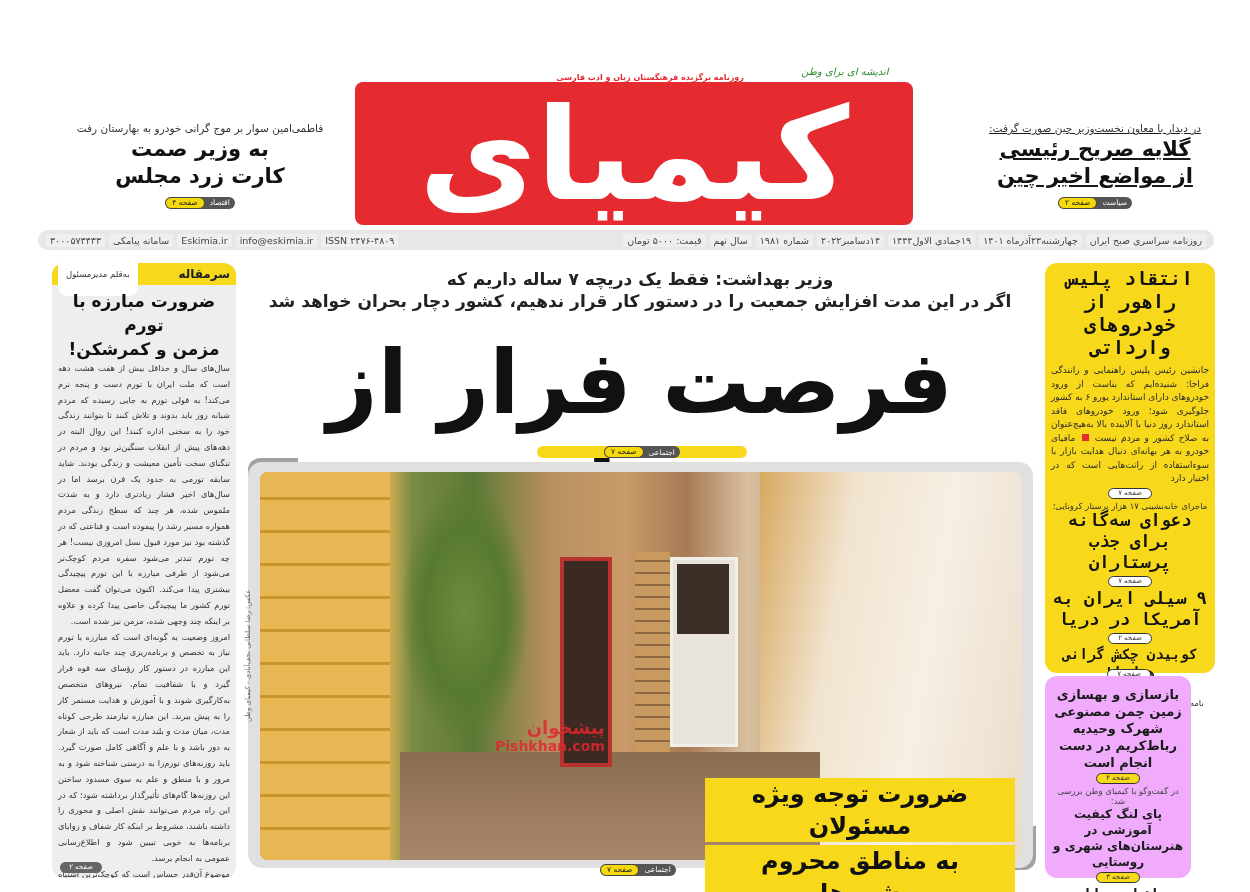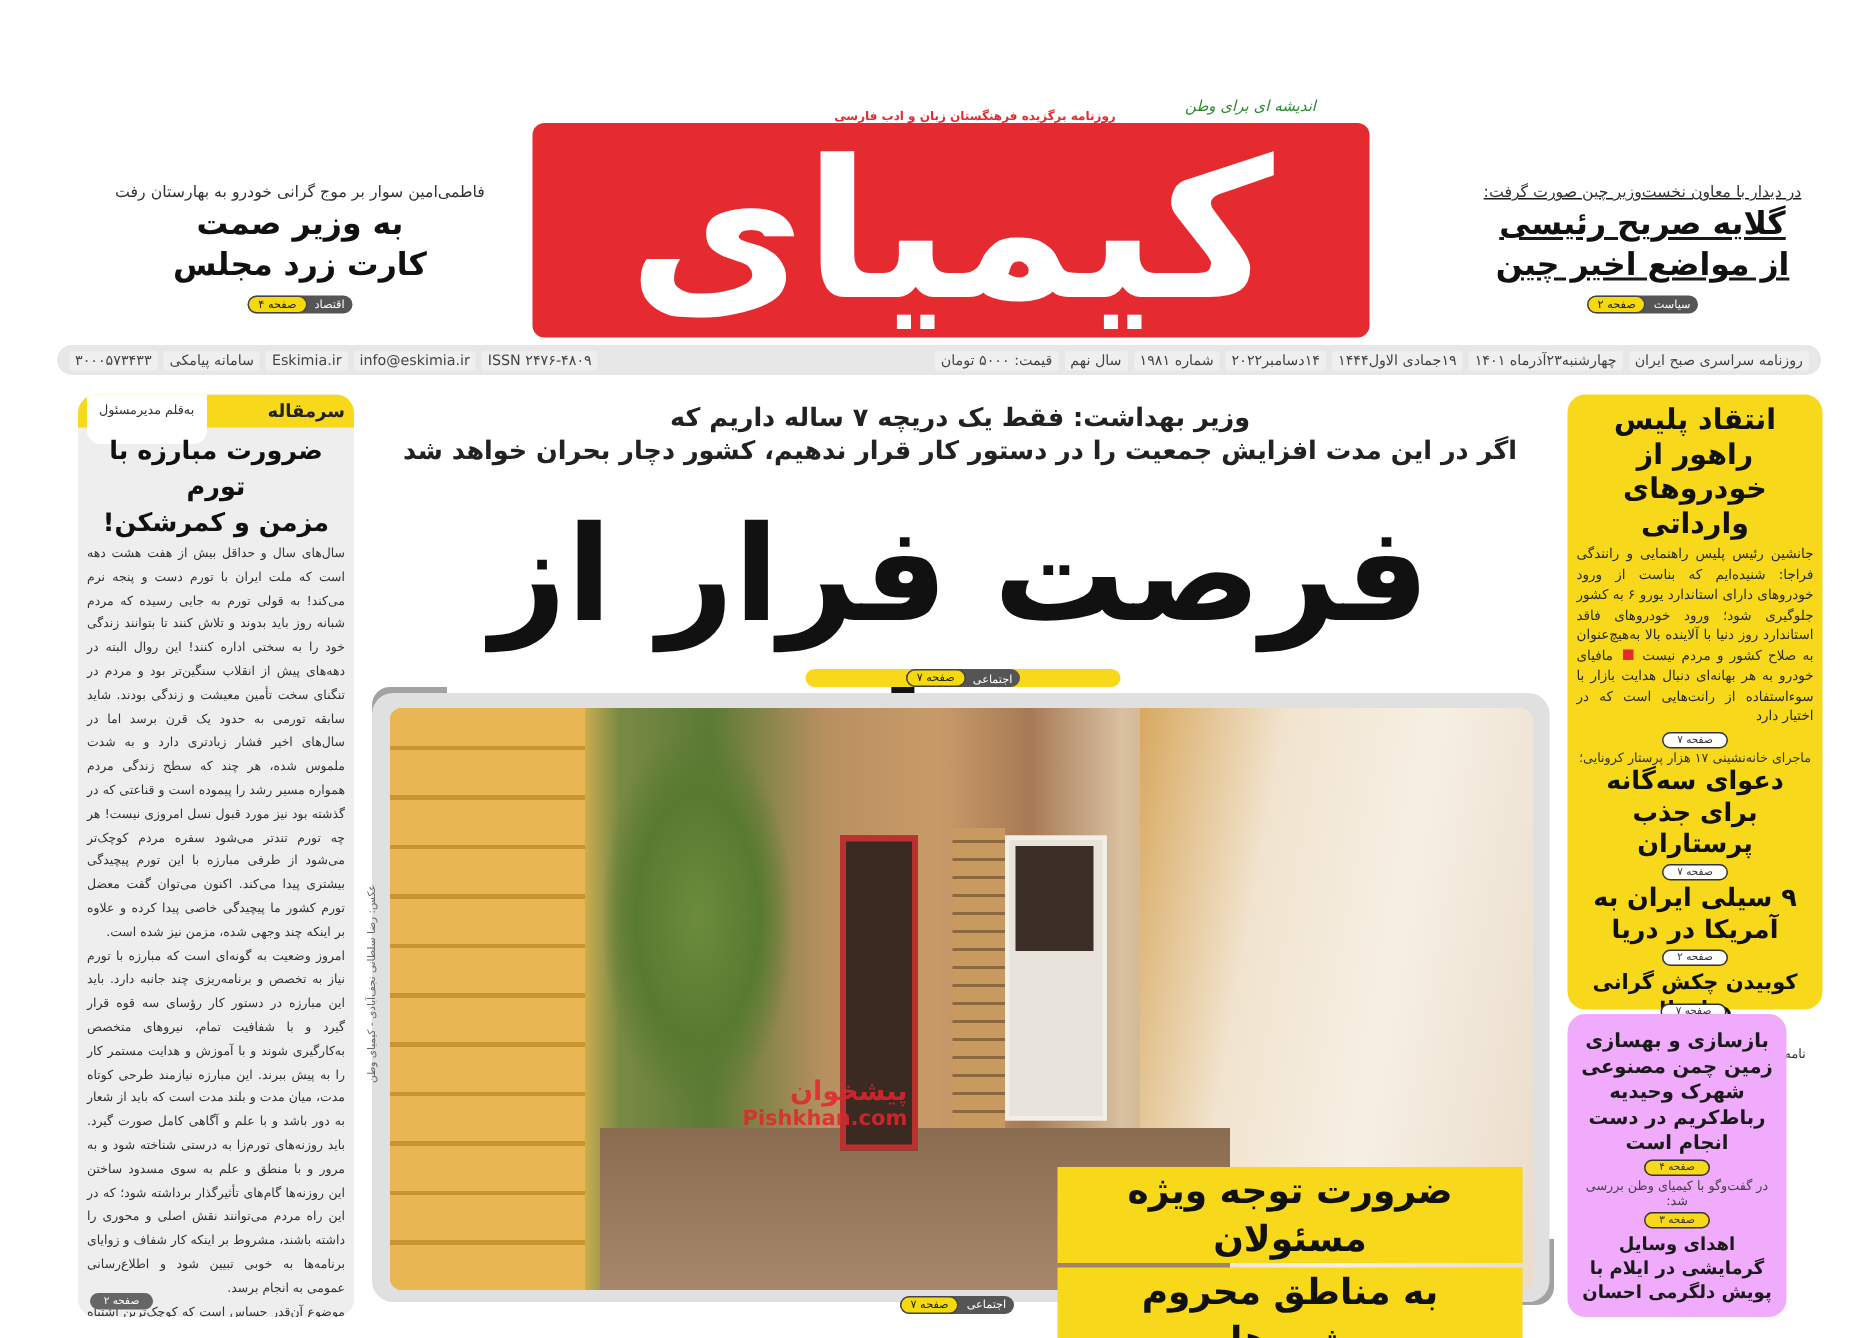--- a/index.html
+++ b/index.html
@@ -4,38 +4,38 @@
 <style>
   * { box-sizing: border-box; margin: 0; padding: 0; }
   html, body { width: 1250px; height: 892px; overflow: hidden; background: #ffffff; }
   body { font-family: "DejaVu Sans", sans-serif; color: #1a1a1a; position: relative; direction: rtl; }
   .abs { position: absolute; }
 
   
   .masthead { left: 355px; top: 82px; width: 558px; height: 143px; background: #e52a30; border-radius: 8px 8px 8px 8px; overflow: hidden; }
   .masthead-title { position: absolute; left: 0; right: 0; top: -12px; text-align: center; color: #ffffff; font-family: "DejaVu Sans", sans-serif; font-weight: bold; font-size: 128px; line-height: 170px; letter-spacing: -4px; }
   .tagline-award { left: 540px; top: 73px; width: 220px; font-size: 8px; color: #e52a30; font-weight: bold; text-align: center; direction: rtl; }
-  .tagline-slogan { left: 790px; top: 66px; width: 110px; font-size: 10px; color: #2e8b2e; font-style: italic; text-align: left; }
+  .tagline-slogan { left: 790px; top: 66px; width: 110px; font-size: 10px; color: #2e8b2e; font-style: italic; text-align: center; }
 
   
   .teaser { text-align: center; }
   .teaser .kicker { font-size: 10.5px; color: #333; margin-bottom: 2px; }
   .teaser .head { font-size: 21px; font-weight: bold; line-height: 27px; color: #111; }
   .tag-pill { display: inline-flex; align-items: center; height: 12px; border-radius: 7px; background: #555; color: #fff; font-size: 7.5px; margin-top: 3px; direction: rtl; overflow: hidden; }
   .tag-pill .sect { padding: 0 5px; }
   .tag-pill .pg { background: #f5d90a; color: #222; padding: 0 6px; border-radius: 7px; border: 1px solid #444; height: 12px; line-height: 10px; }
 
   
   .infobar { left: 38px; top: 230px; width: 1176px; height: 20px; background: #e7e7e7; border-radius: 10px; font-size: 9.5px; color: #444; display: flex; align-items: center; justify-content: space-between; padding: 0 8px; }
   .infobar .grp { display: flex; gap: 4px; direction: rtl; }
   .infobar .cell { padding: 1px 4px; background: #efefef; border-radius: 2px; white-space: nowrap; }
 
   
   .right-col { left: 1045px; top: 263px; width: 170px; height: 410px; background: #f7d81b; border-radius: 12px; padding: 6px 6px; }
-  .right-col .h { font-weight: bold; text-align: center; color: #111; }
+  .right-col .h { font-weight: bold; text-align: center; color: #111; font-family: Liberation Mono, monospace; }
   .right-col .p { font-size: 9px; line-height: 13.5px; text-align: justify; color: #2a2a2a; }
   .pg-badge { display: block; margin: 2px auto; width: 44px; height: 11px; border-radius: 6px; background: #fff; border: 1.5px solid #333; font-size: 7px; line-height: 8px; text-align: center; color: #333; }
   .pg-badge.y { background: #f7d81b; }
 
   .right-gray { left: 1045px; top: 676px; width: 146px; height: 202px; background: #f0abfc; border-radius: 12px; padding: 4px 6px; }
 
   
   .left-col { left: 52px; top: 263px; width: 184px; height: 615px; background: #eeeeee; border-radius: 12px; overflow: hidden; }
   .edit-bar { height: 22px; background: #f7d81b; border-radius: 12px 12px 0 0; display: flex; justify-content: space-between; align-items: center; padding: 0 6px; }
   .edit-bar .label { font-weight: bold; font-size: 12px; color: #222; }
@@ -134,20 +134,21 @@
   <span class="pg-badge">صفحه ۵</span>
   <div style="font-size:8.5px; text-align:center; color:#333; line-height:12px;">نامه ۱۲۰۰ پزشک به سازمان نظام پزشکی درباره حمید و فرزانه قره‌حسنلو؛</div>
   <div class="h" style="font-size:16px; line-height:20px;">اعلام برائت</div>
 </div>
 <span class="abs pg-badge" style="left:1107px; top:669px; margin:0;">صفحه ۷</span>
 
 <div class="abs right-gray">
   <div class="h" style="font-size:13px; line-height:17px; font-weight:bold; text-align:center; padding-top:6px;">بازسازی و بهسازی زمین چمن مصنوعی شهرک وحیدیه رباط‌کریم در دست انجام است</div>
   <span class="pg-badge y">صفحه ۴</span>
   <div style="font-size:8.5px; text-align:center; color:#444;">در گفت‌وگو با کیمیای وطن بررسی شد:</div>
+  <div style="font-size:12px; line-height:16px; font-weight:bold; text-align:center;">پای لنگ کیفیت آموزشی در هنرستان‌های شهری و روستایی</div>
   <span class="pg-badge y">صفحه ۳</span>
   <div style="font-size:12px; line-height:16px; font-weight:bold; text-align:center;">اهدای وسایل گرمایشی در ایلام با پویش دلگرمی احسان</div>
 
 </div>
 
 <div class="abs left-col">
   <div class="edit-bar">
     <span class="label">سرمقاله</span>
     <span class="author">به‌قلم مدیرمسئول</span>
   </div>

